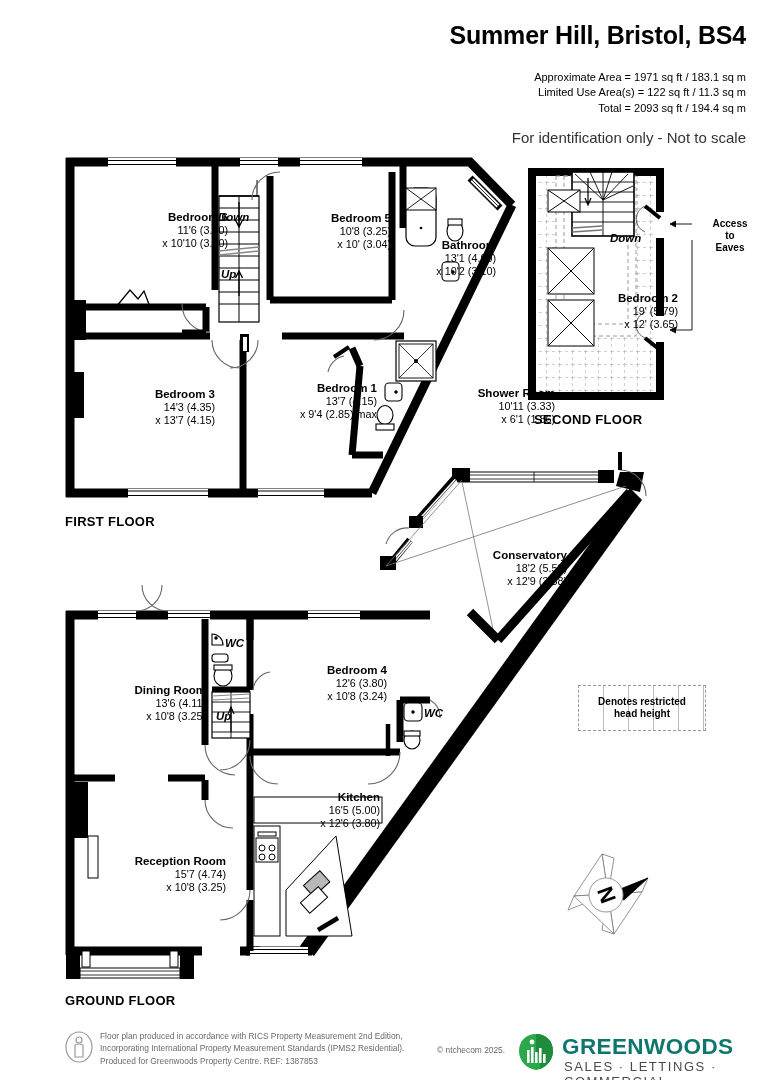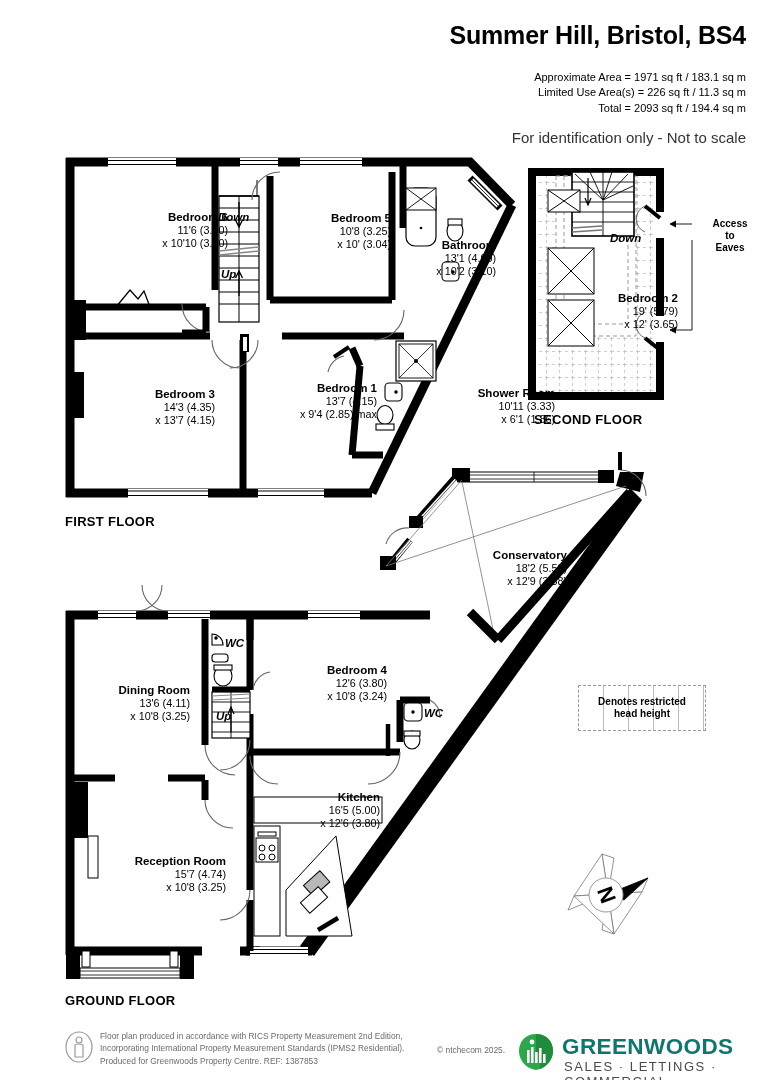--- a/index.html
+++ b/index.html
@@ -169,21 +169,21 @@
     letter-spacing: 1.55px;
     color: #4a4a4a;
   }
 </style>
 </head>
 <body>
 
 <div id="header">
   <div class="title">Summer Hill, Bristol, BS4</div>
   <div class="sub">Approximate Area = 1971 sq ft / 183.1 sq m</div>
-  <div class="sub">Limited Use Area(s) = 226 sq ft / 11.3 sq m</div>
+  <div class="sub">Limited Use Area(s) = 122 sq ft / 11.3 sq m</div>
   <div class="sub">Total = 2093 sq ft / 194.4 sq m</div>
   <div class="note">For identification only - Not to scale</div>
 </div>
 
 <svg id="plan" viewBox="0 0 764 1080">
 
   <defs>
     <pattern id="hatch-restricted" width="13" height="13" patternUnits="userSpaceOnUse">
       <path d="M0 0 L0 13" stroke="#9a9a9a" stroke-width="1" stroke-dasharray="3 3"></path>
       <path d="M0 0 L13 0" stroke="#9a9a9a" stroke-width="1" stroke-dasharray="3 3"></path>
@@ -622,21 +622,21 @@
   <div class="rdim">19' (5.79)</div>
   <div class="rdim">x 12' (3.65)</div>
 </div>
 
 <div class="room" style="left:441px; top:548px; width:126px;">
   <div class="rname">Conservatory</div>
   <div class="rdim">18'2 (5.53)</div>
   <div class="rdim">x 12'9 (3.88)</div>
 </div>
 
-<div class="room" style="left:70px; top:683px; width:120px;">
+<div class="room" style="left:86px; top:683px; width:120px;">
   <div class="rname">Dining Room</div>
   <div class="rdim">13'6 (4.11)</div>
   <div class="rdim">x 10'8 (3.25)</div>
 </div>
 
 <div class="room" style="left:271px; top:663px; width:116px;">
   <div class="rname">Bedroom 4</div>
   <div class="rdim">12'6 (3.80)</div>
   <div class="rdim">x 10'8 (3.24)</div>
 </div>

